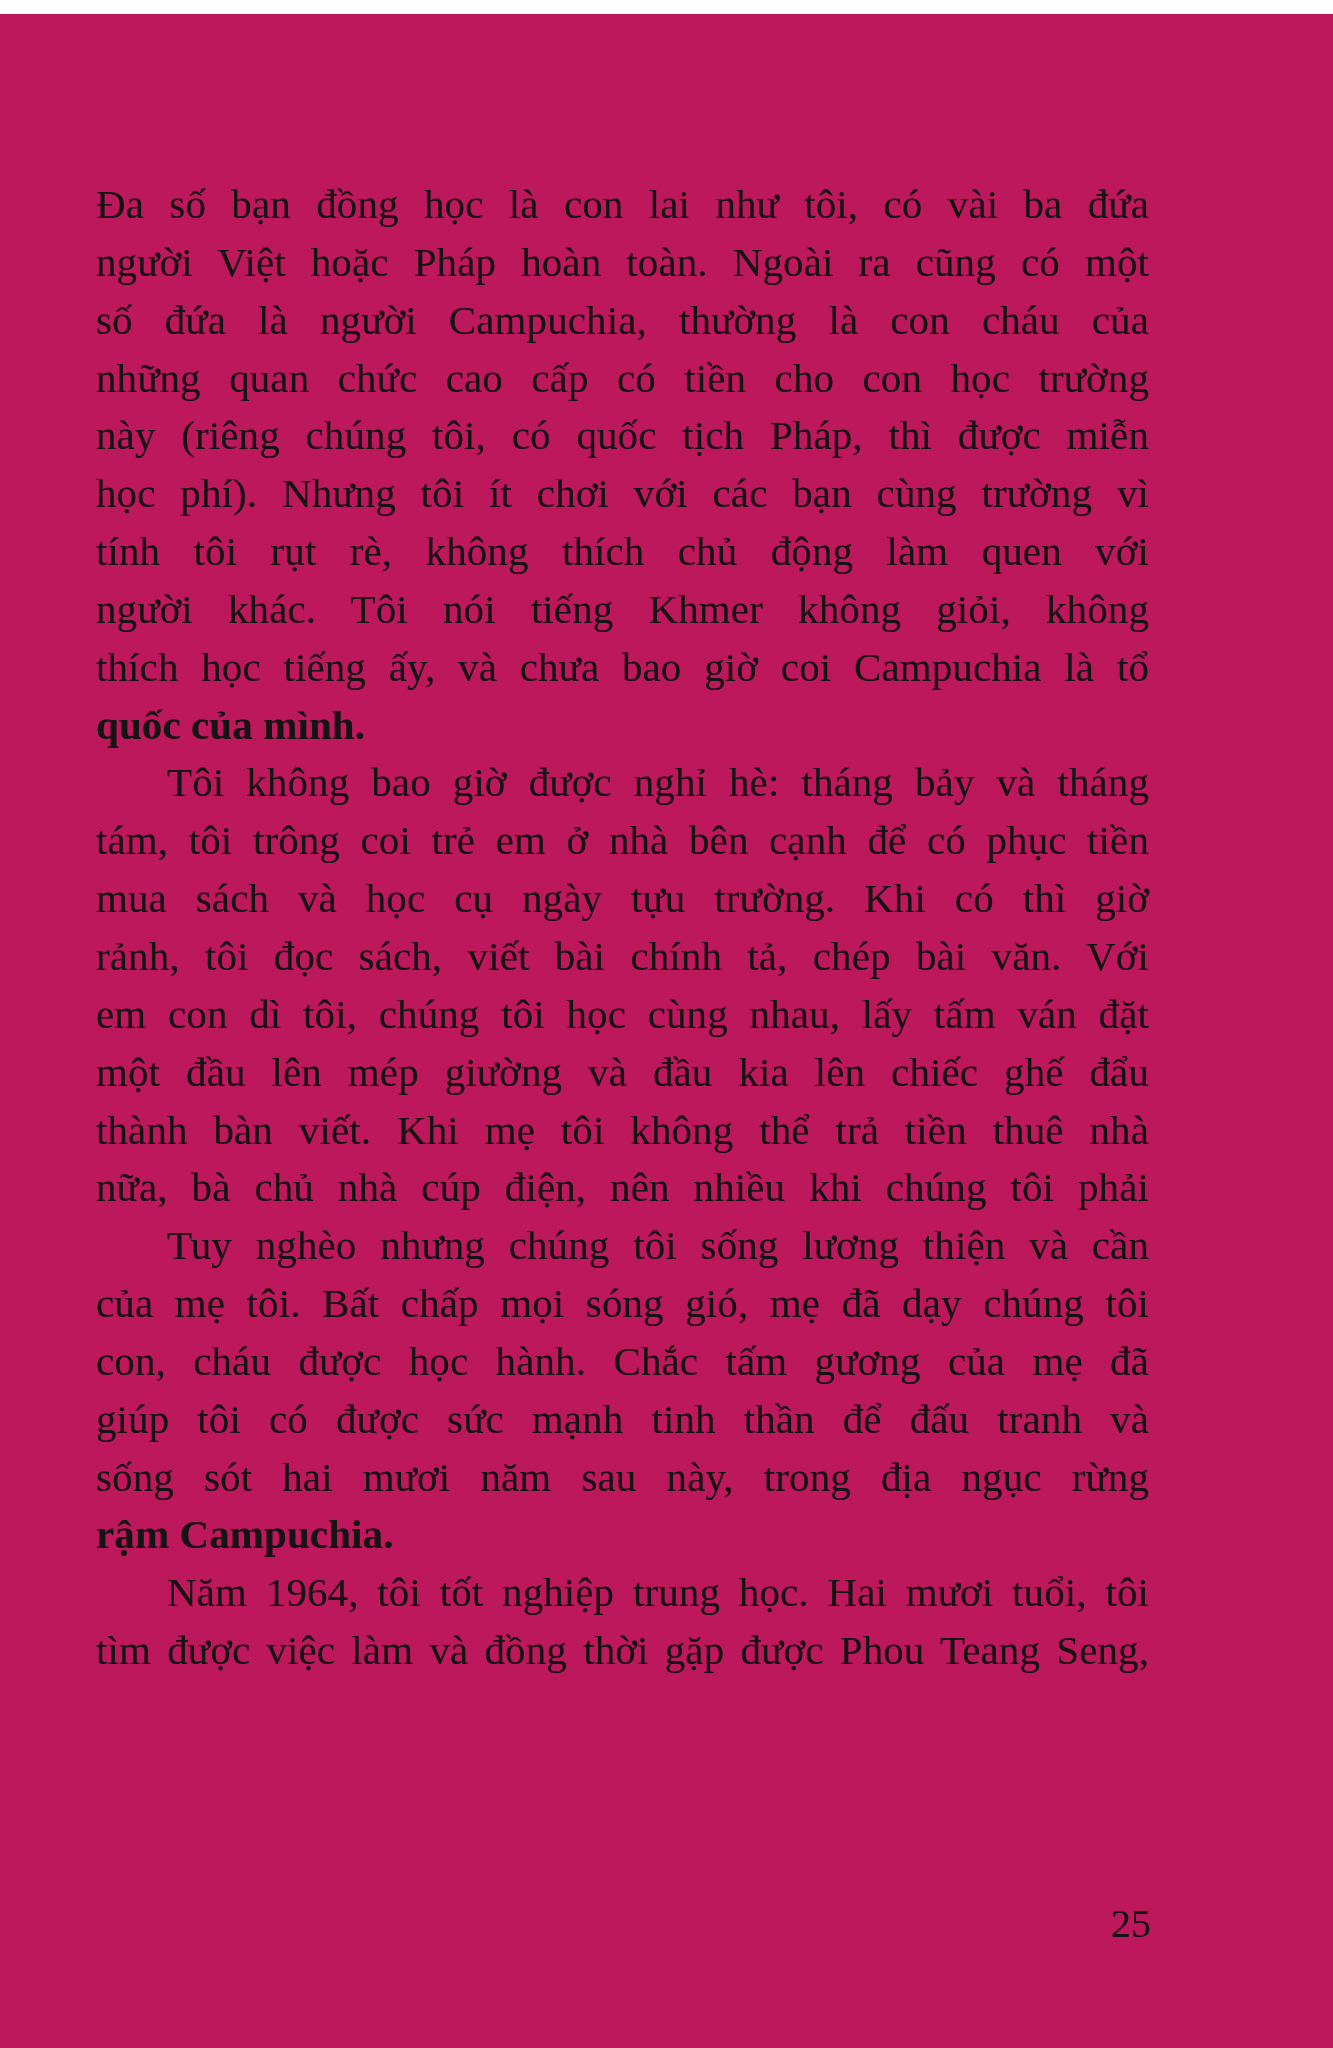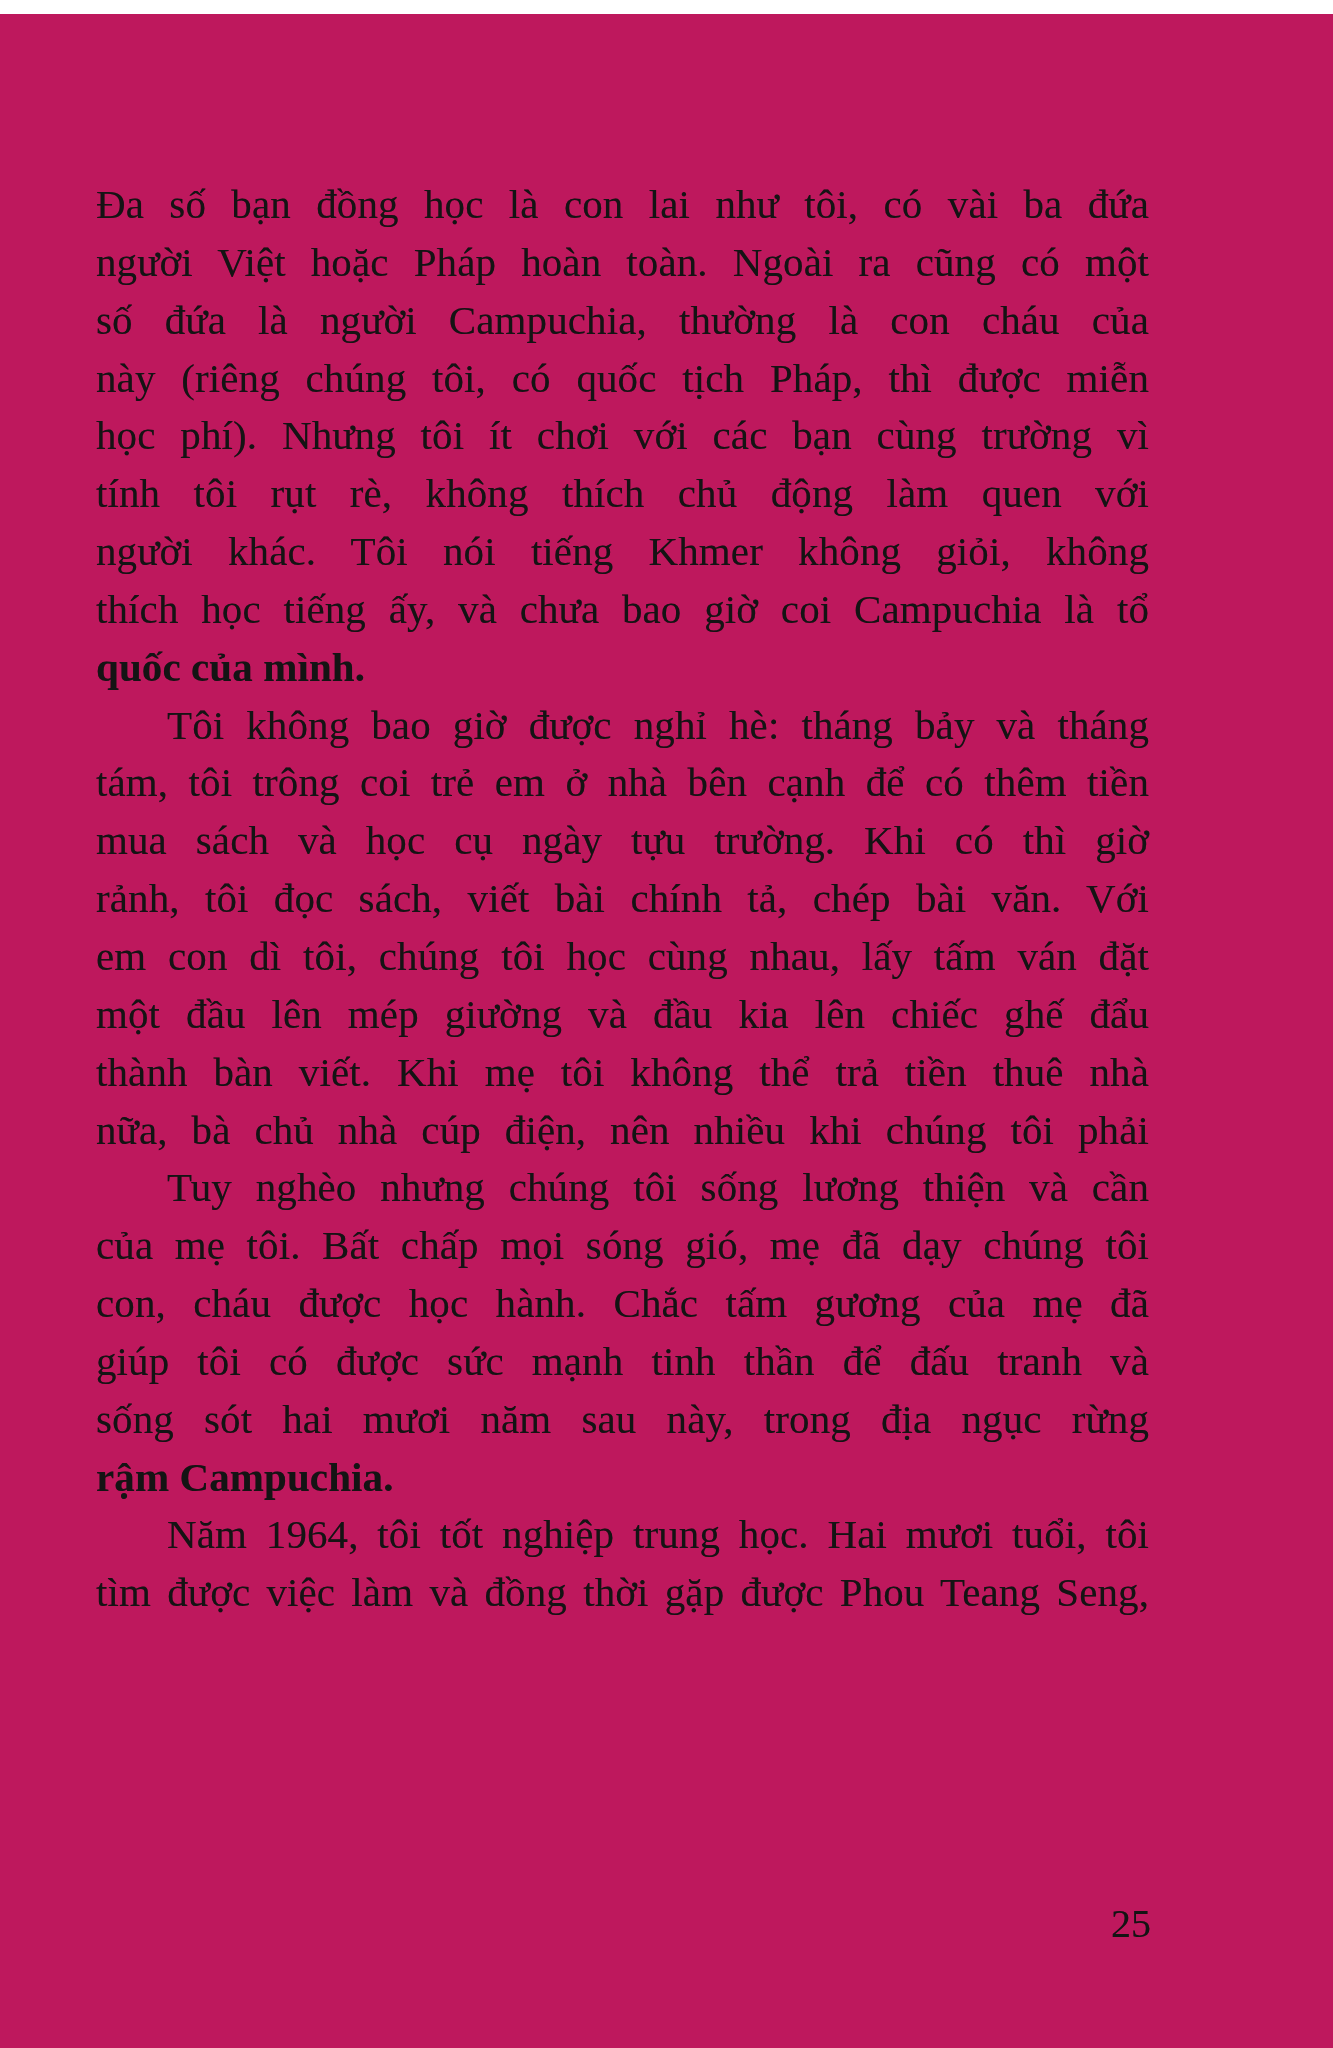--- a/index.html
+++ b/index.html
@@ -66,31 +66,32 @@
 </head>
 <body>
 
 <div class="page">
   <div class="text-block">
 
     <div class="paragraph">
       <span class="line">Đa số bạn đồng học là con lai như tôi, có vài ba đứa</span>
       <span class="line">người Việt hoặc Pháp hoàn toàn. Ngoài ra cũng có một</span>
       <span class="line">số đứa là người Campuchia, thường là con cháu của</span>
+      <span class="line">những quan chức cao cấp có tiền cho con học trường</span>
       <span class="line">này (riêng chúng tôi, có quốc tịch Pháp, thì được miễn</span>
       <span class="line">học phí). Nhưng tôi ít chơi với các bạn cùng trường vì</span>
       <span class="line">tính tôi rụt rè, không thích chủ động làm quen với</span>
       <span class="line">người khác. Tôi nói tiếng Khmer không giỏi, không</span>
       <span class="line">thích học tiếng ấy, và chưa bao giờ coi Campuchia là tổ</span>
       <span class="line last">quốc của mình.</span>
     </div>
 
     <div class="paragraph">
       <span class="line first">Tôi không bao giờ được nghỉ hè: tháng bảy và tháng</span>
-      <span class="line">tám, tôi trông coi trẻ em ở nhà bên cạnh để có thêm tiền</span>
+      <span class="line">tám, tôi trông coi trẻ em ở nhà bên cạnh để có phục tiền</span>
       <span class="line">mua sách và học cụ ngày tựu trường. Khi có thì giờ</span>
       <span class="line">rảnh, tôi đọc sách, viết bài chính tả, chép bài văn. Với</span>
       <span class="line">em con dì tôi, chúng tôi học cùng nhau, lấy tấm ván đặt</span>
       <span class="line">một đầu lên mép giường và đầu kia lên chiếc ghế đẩu</span>
       <span class="line">thành bàn viết. Khi mẹ tôi không thể trả tiền thuê nhà</span>
       <span class="line">nữa, bà chủ nhà cúp điện, nên nhiều khi chúng tôi phải</span>
     </div>
 
     <div class="paragraph">
       <span class="line first">Tuy nghèo nhưng chúng tôi sống lương thiện và cần</span>

